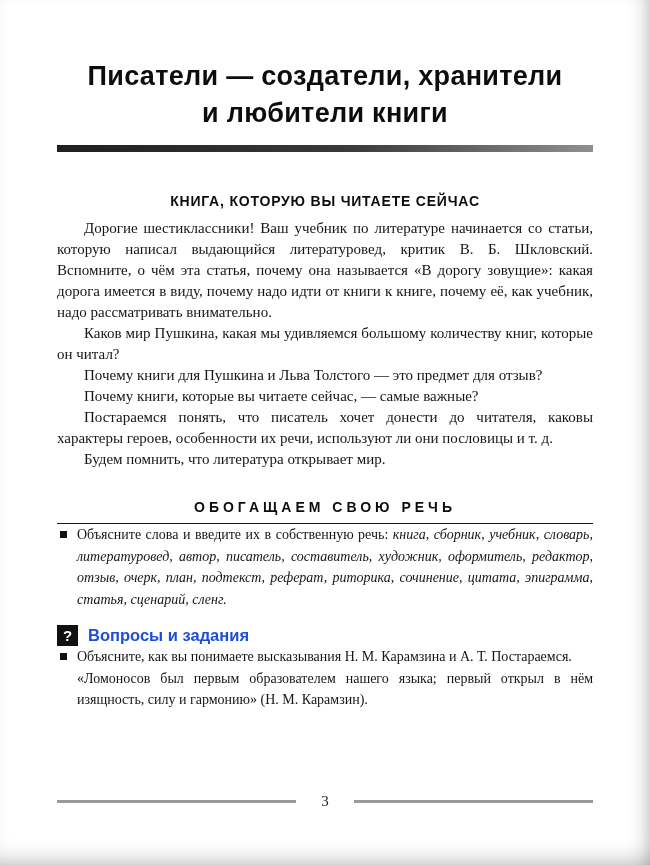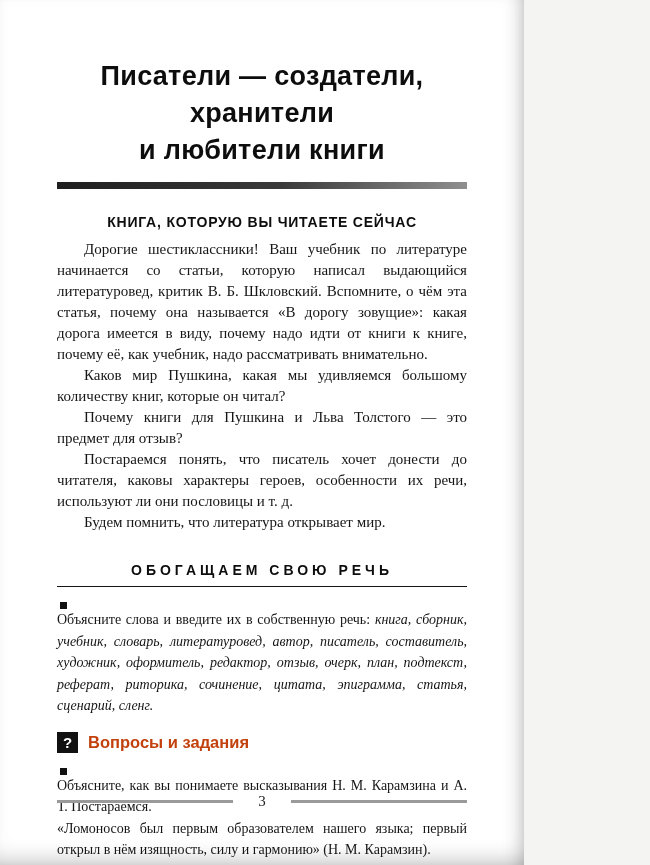--- a/index.html
+++ b/index.html
@@ -2,60 +2,60 @@
 <html><head>
 <meta charset="utf-8">
 <style>
   html,body{margin:0;padding:0;}
   body{
     width:650px;height:865px;background:#f4f4f2;
     font-family:"Liberation Serif","DejaVu Serif",serif;
     color:#151515;
   }
   .page{
-    width:524px;height:865px;background:#ffffff;
+    width:650px;height:865px;background:#ffffff;
     padding:58px 57px 0;box-sizing:border-box;
     position:relative;overflow:hidden;
     box-shadow:inset -16px 0 20px -15px rgba(0,0,0,.28),
                inset 0 -18px 22px -15px rgba(0,0,0,.25);
   }
   .title{
     margin:0;
     font-family:"Liberation Sans","DejaVu Sans",sans-serif;
     font-weight:700;font-size:27px;line-height:37px;
     text-align:center;letter-spacing:.3px;color:#0d0d0d;
   }
   .title-bar{
     height:7px;margin-top:13px;
     background:linear-gradient(90deg,#1f1f1f 0%,#3a3a3a 55%,#8f8f8f 100%);
   }
   .section-heading{
     margin:0;
     font-family:"Liberation Sans","DejaVu Sans",sans-serif;
     font-weight:700;font-size:14px;text-align:center;color:#0d0d0d;
   }
-  .heading-book{margin-top:25px;letter-spacing:.8px;}
+  .heading-book{margin-top:41px;letter-spacing:.8px;}
   .heading-speech{margin-top:29px;letter-spacing:4px;}
   .body-text{margin-top:9px;font-size:15px;line-height:21px;text-align:justify;}
   .body-text p{margin:0;text-indent:27px;}
   .rule{border:0;border-top:1.6px solid #151515;margin:8px 0 0;}
-  .task{display:flex;margin-top:8px;flex-direction:column;}
+  .task{display:flex;}
   .task .bullet{flex:0 0 auto;width:7px;height:7px;background:#111;margin:7px 10px 0 3px;}
   .task-text{margin:0;font-size:14px;line-height:21.5px;text-align:justify;}
   .task-text i{font-style:italic;}
   .qa-heading{display:flex;align-items:center;margin-top:15px;}
   .q-icon{
     flex:0 0 auto;width:21px;height:21px;background:#111;color:#fff;
     font-family:"Liberation Sans","DejaVu Sans",sans-serif;font-weight:700;font-size:15px;
     display:flex;align-items:center;justify-content:center;
   }
   .qa-title{
     margin-left:10px;
     font-family:"Liberation Sans","DejaVu Sans",sans-serif;
-    font-weight:700;font-size:16.5px;color:#c2410c;
+    font-weight:700;font-size:16.5px;color:#1d4ed8;
   }
   .footer{
     position:absolute;left:57px;right:57px;bottom:55px;
     display:flex;align-items:center;
   }
   .footer-line{flex:1;height:2.5px;background:#9a9a9a;}
   .page-num{margin:0 25px;font-size:15px;color:#222;}
 </style>
 </head>
 <body>
@@ -68,20 +68,21 @@
   </h1>
 
   <div class="title-bar"></div>
 
   <h2 class="section-heading heading-book">КНИГА, КОТОРУЮ ВЫ ЧИТАЕТЕ СЕЙЧАС</h2>
 
   <div class="body-text">
     <p>Дорогие шестиклассники! Ваш учебник по литературе начинается со статьи, которую написал выдающийся литературовед, критик В. Б. Шкловский. Вспомните, о чём эта статья, почему она называется «В дорогу зовущие»: какая дорога имеется в виду, почему надо идти от книги к книге, почему её, как учебник, надо рассматривать внимательно.</p>
     <p>Каков мир Пушкина, какая мы удивляемся большому количеству книг, которые он читал?</p>
     <p>Почему книги для Пушкина и Льва Толстого — это предмет для отзыв?</p>
+    <p>Почему книги, которые вы читаете сейчас, — самые важные?</p>
     <p>Постараемся понять, что писатель хочет донести до читателя, каковы характеры героев, особенности их речи, используют ли они пословицы и т. д.</p>
     <p>Будем помнить, что литература открывает мир.</p>
   </div>
 
   <h2 class="section-heading heading-speech">ОБОГАЩАЕМ СВОЮ РЕЧЬ</h2>
 
   <hr class="rule">
 
   <div class="task">
     <span class="bullet"></span>

